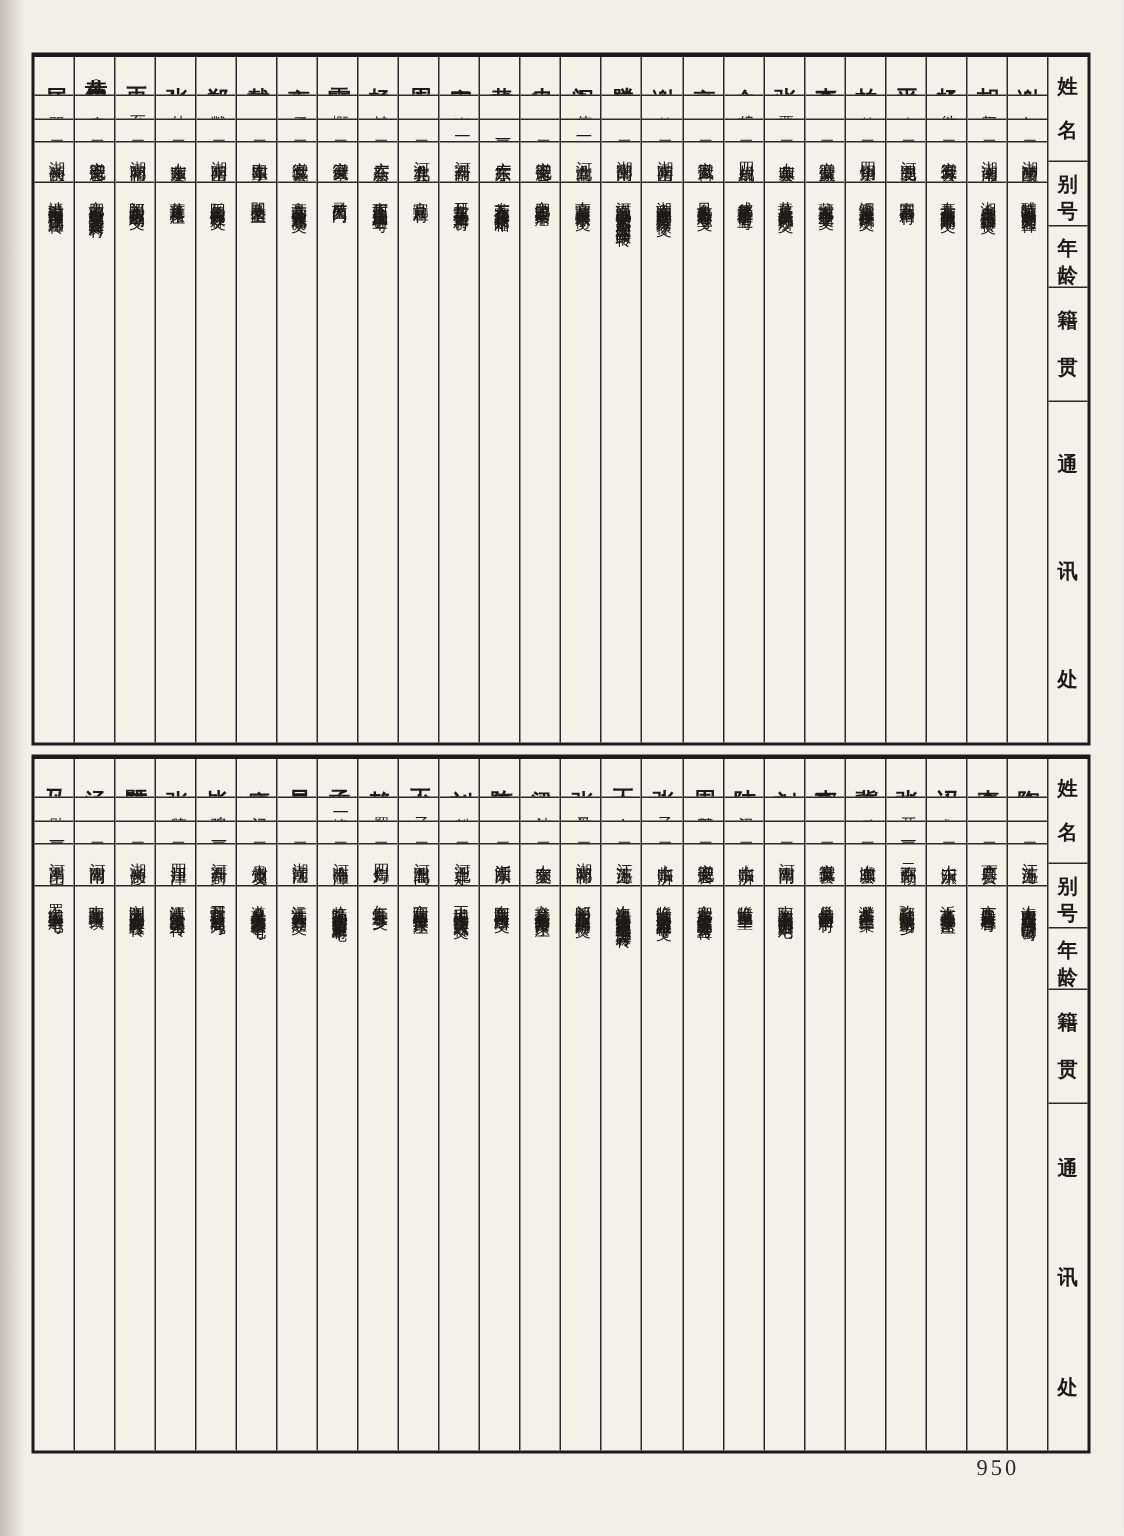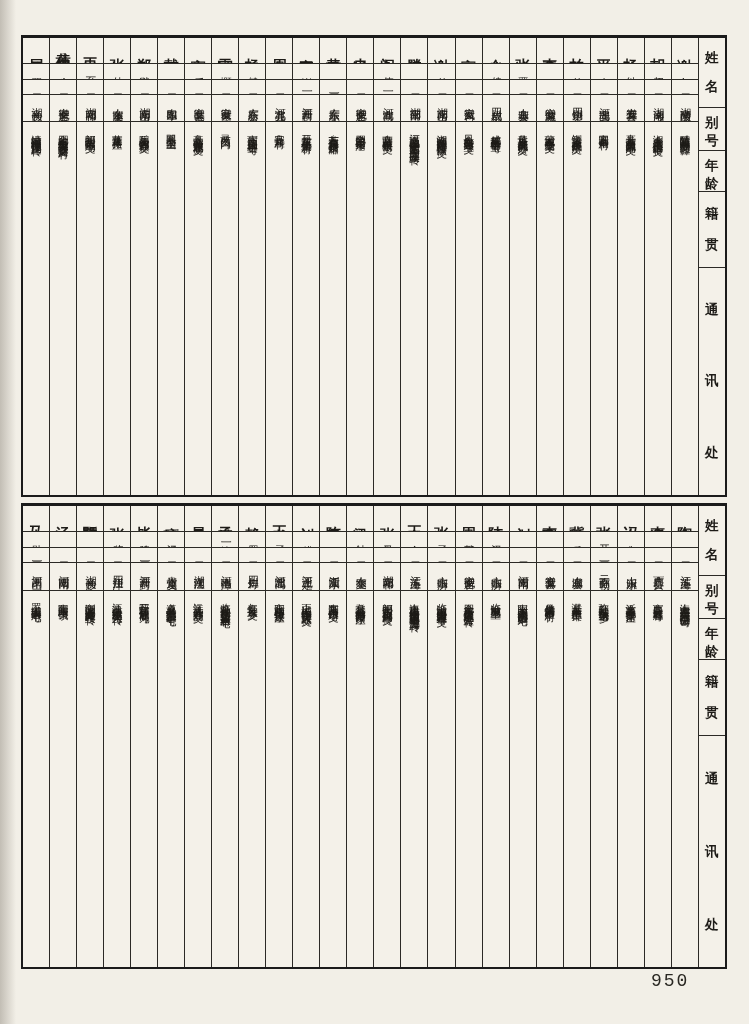--- a/index.html
+++ b/index.html
@@ -33,21 +33,21 @@
   .age-cell .vtext{font-size:11px;letter-spacing:2px;margin:auto;}
   .native-cell{height:76px;}
   .native-cell .vtext{font-size:11px;letter-spacing:1px;margin:4px auto 0 auto;}
   .addr-cell{flex:1 1 auto;border-bottom:none;padding:4px 1px;}
   .addr-cell .vtext{font-size:10.5px;letter-spacing:1px;height:100%;margin:0 auto;}
   .note{font-size:8px;letter-spacing:0;}
   
   .hcell{flex-direction:column;justify-content:space-around;align-items:center;
          font-weight:bold;font-size:13.5px;padding:6px 0;}
   .hcell span{display:block;}
-  .page-num{position:absolute;left:651px;top:971px;font-size:18px;letter-spacing:2px;color:#2a2823;font-family:Liberation Mono, monospace;}
+  .page-num{position:absolute;left:651px;top:971px;font-size:15px;letter-spacing:2px;color:#2a2823;}
 </style>
 </head>
 <body>
 
 <div class="page">
   <div class="gtable" id="top-table">
       <div class="col">
         <div class="cell name-cell">
           <div class="vtext">屈乾峰</div>
         </div>

